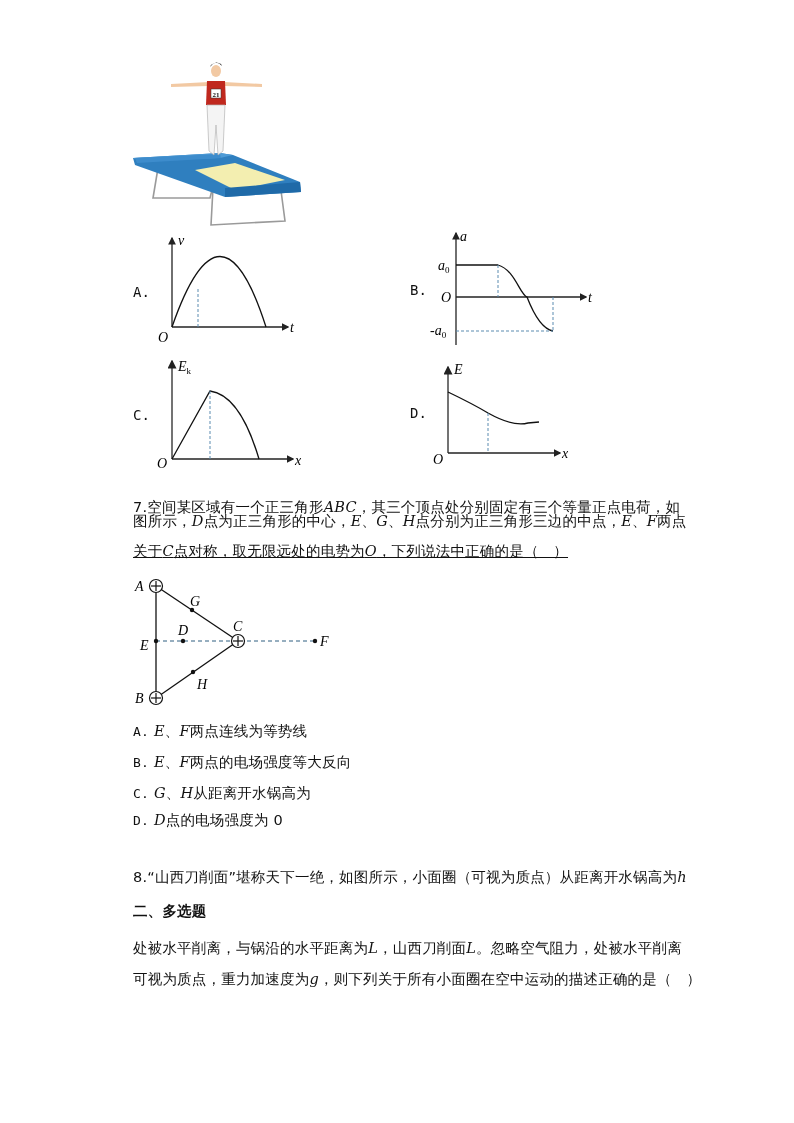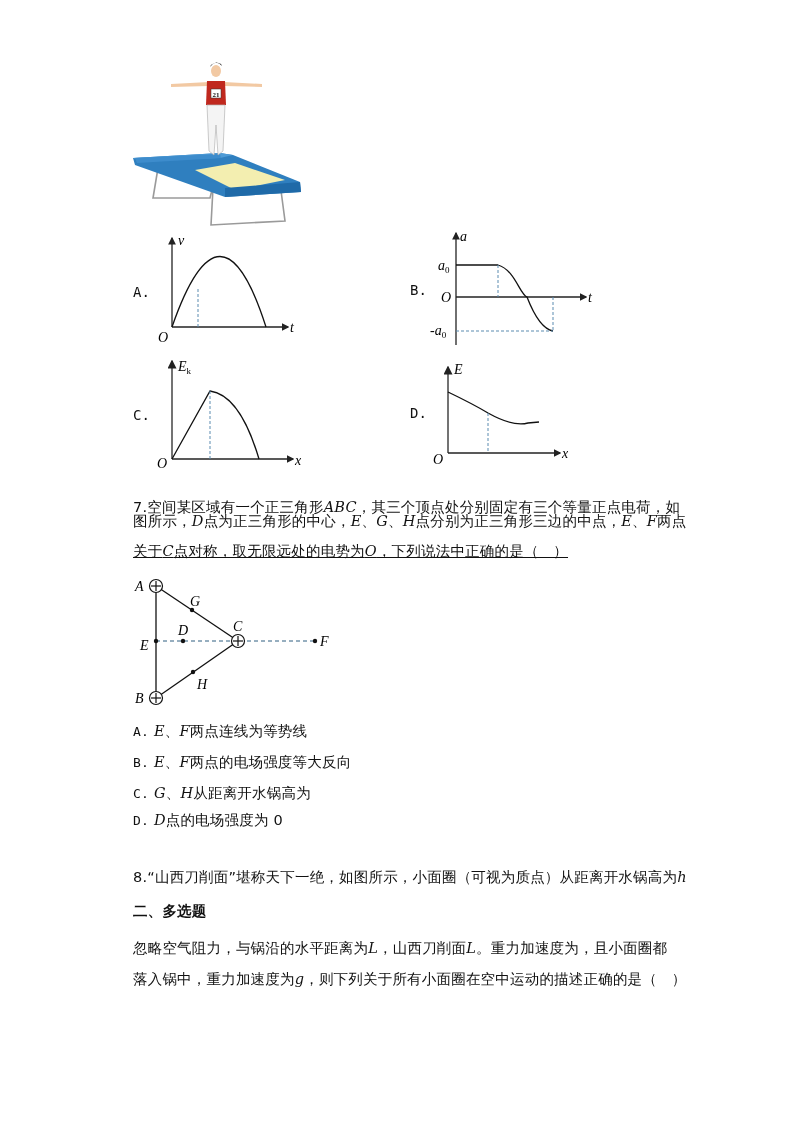--- a/index.html
+++ b/index.html
@@ -165,17 +165,17 @@
   <span style="font-family:'DejaVu Sans Mono','Liberation Mono',monospace;font-size:13px;">D.</span>
   <span class="it">D</span><span>点的电场强度为 0</span>
 </div>
 
 <div class="line sec" style="top:865px;margin-top:37px;">二、多选题</div>
 
 <div class="line" style="top:868px;">
   <span>8.</span><span>“山西刀削面”堪称天下一绝，如图所示，小面圈（可视为质点）从距离开水锅高为</span><span class="it">h</span>
 </div>
 <div class="line" style="top:939px;">
-  <span>忽略空气阻力，与锅沿的水平距离为</span><span class="it">L</span><span>，山西刀削面</span><span class="it">L</span><span>。重力加速度为，且小面圈都</span>
+  <span>处被水平削离，与锅沿的水平距离为</span><span class="it">L</span><span>，山西刀削面</span><span class="it">L</span><span>。忽略空气阻力，处被水平削离</span>
 </div>
 <div class="line" style="top:970px;">
-  <span>落入锅中，重力加速度为</span><span class="it">g</span><span>，则下列关于所有小面圈在空中运动的描述正确的是（　）</span>
+  <span>可视为质点，重力加速度为</span><span class="it">g</span><span>，则下列关于所有小面圈在空中运动的描述正确的是（　）</span>
 </div>
 
 </body></html>

